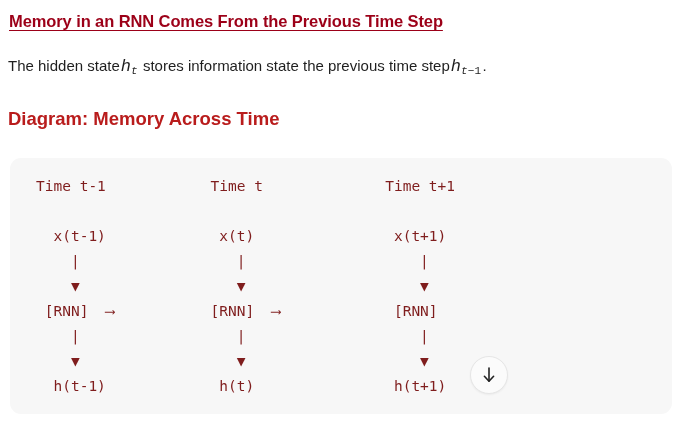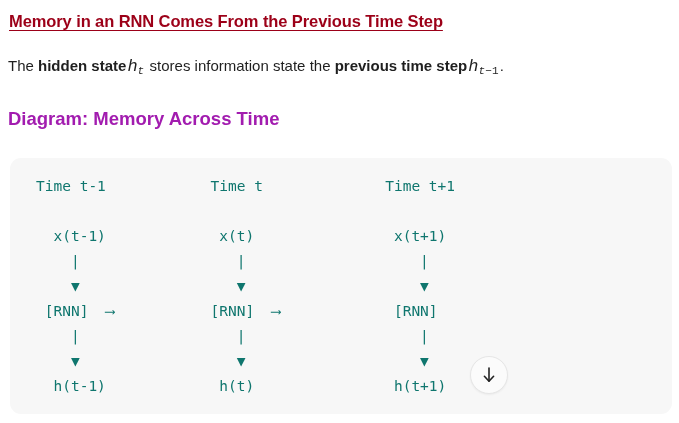--- a/index.html
+++ b/index.html
@@ -40,21 +40,21 @@
   
   .body-line {
     position: absolute;
     left: 8px;
     top: 56px;
     font-size: 15px;
     color: #1f1f1f;
     white-space: nowrap;
     line-height: 20px;
   }
-  .body-line .bold { font-weight: bold; }
+  .body-line .bold { font-weight: normal; }
   .mathv {
     font-family: Liberation Mono, monospace;
     font-style: italic;
     font-size: 17px;
     padding: 0 1px;
   }
   .mathv .sub {
     font-size: 11px;
     font-style: italic;
     vertical-align: -0.28em;
@@ -62,21 +62,21 @@
   }
   .mathv .sub .op { font-style: normal; }
 
   
   .sub-heading {
     position: absolute;
     left: 8px;
     top: 108px;
     font-size: 18.5px;
     font-weight: bold;
-    color: #a21caf;
+    color: #b91c1c;
     white-space: nowrap;
   }
 
   
   .diagram-card {
     position: absolute;
     left: 10px;
     top: 158px;
     width: 662px;
     height: 256px;
@@ -87,21 +87,21 @@
   }
 
   .diagram-pre {
     position: absolute;
     left: 26px;
     top: 16px;
     margin: 0;
     font-family: "DejaVu Sans Mono", "Liberation Mono", monospace;
     font-size: 14.5px;
     line-height: 25px;
-    color: #0f766e;
+    color: #7f1d1d;
     white-space: pre;
     letter-spacing: 0px;
   }
 
   
   .scroll-down-btn {
     position: absolute;
     left: 470px;
     top: 356px;
     width: 38px;

